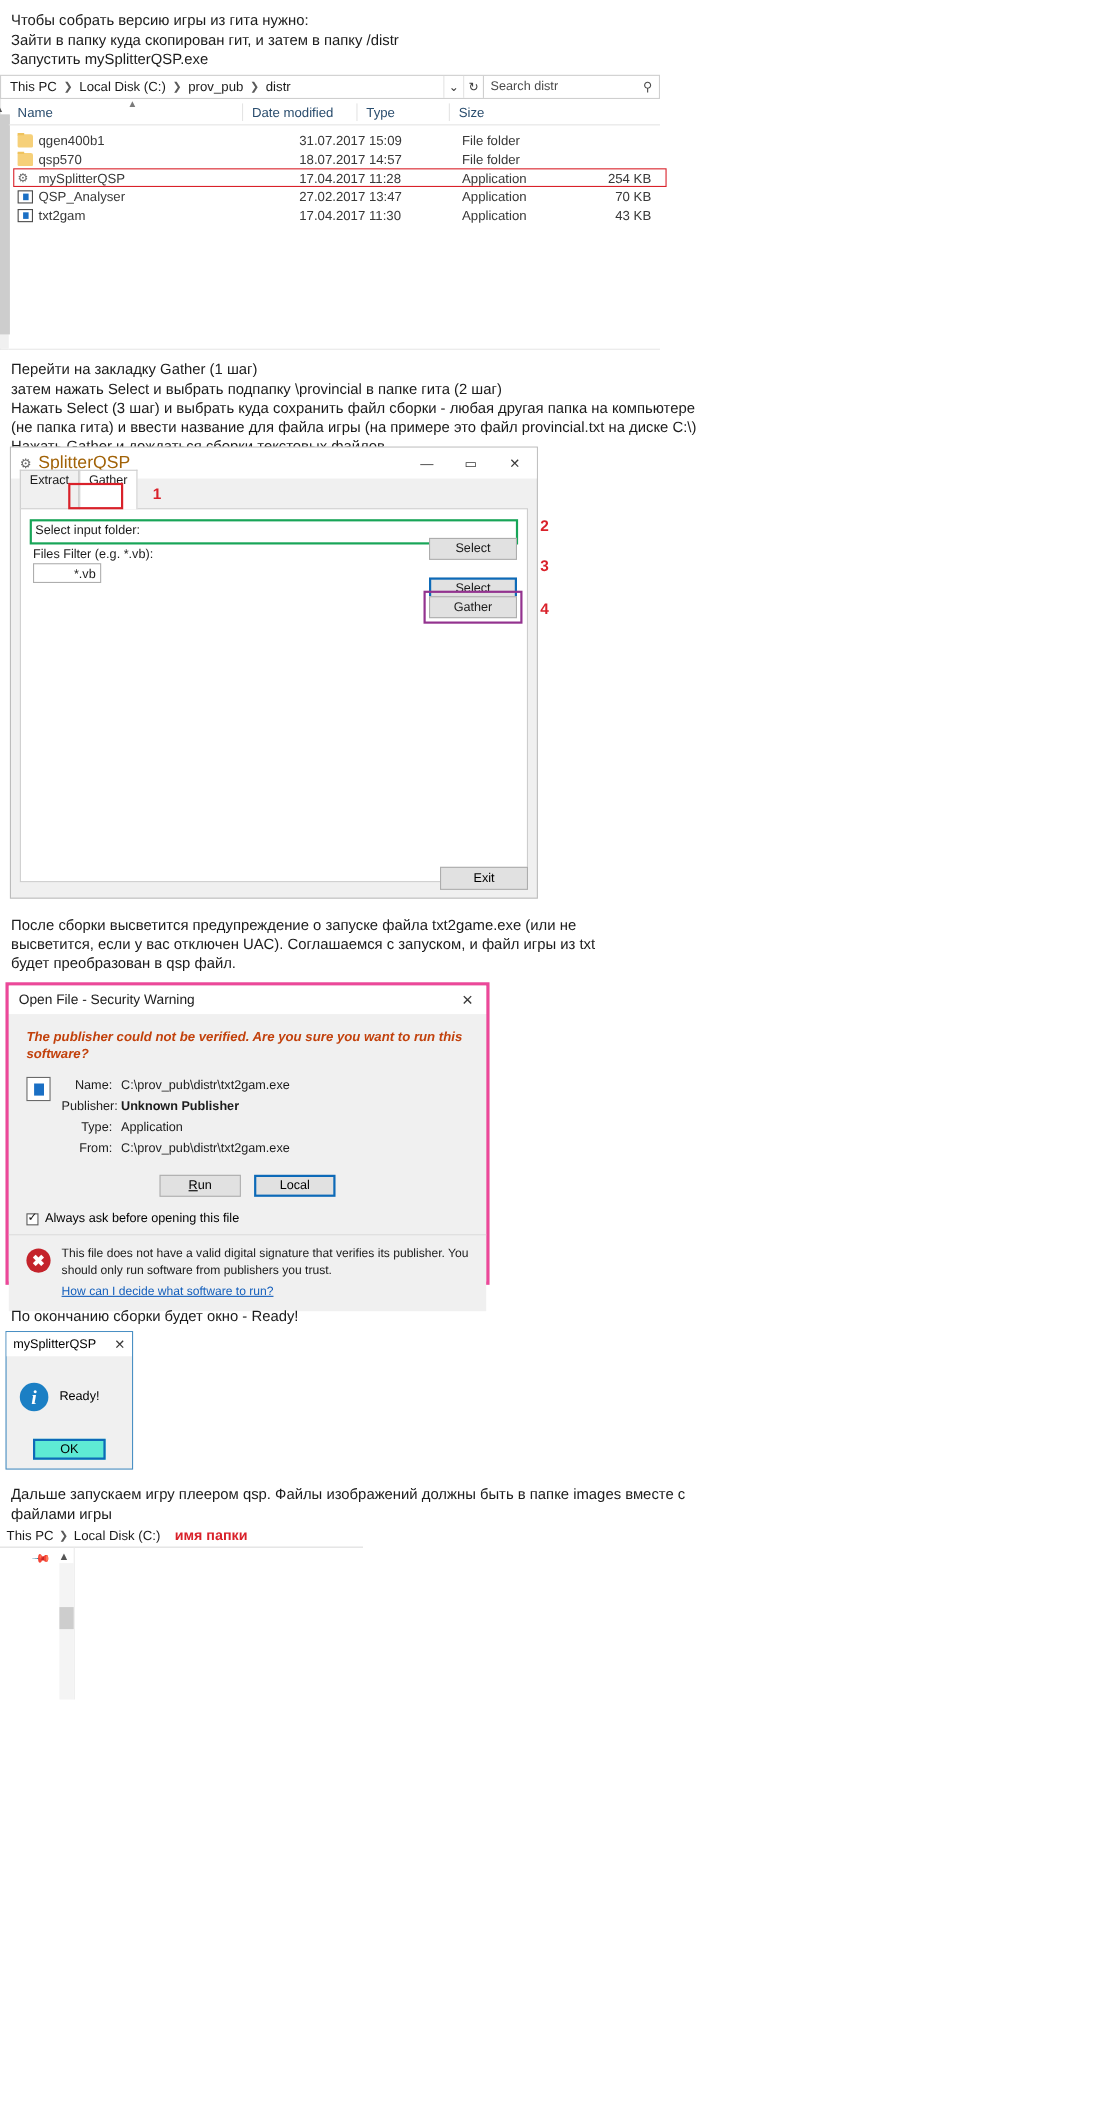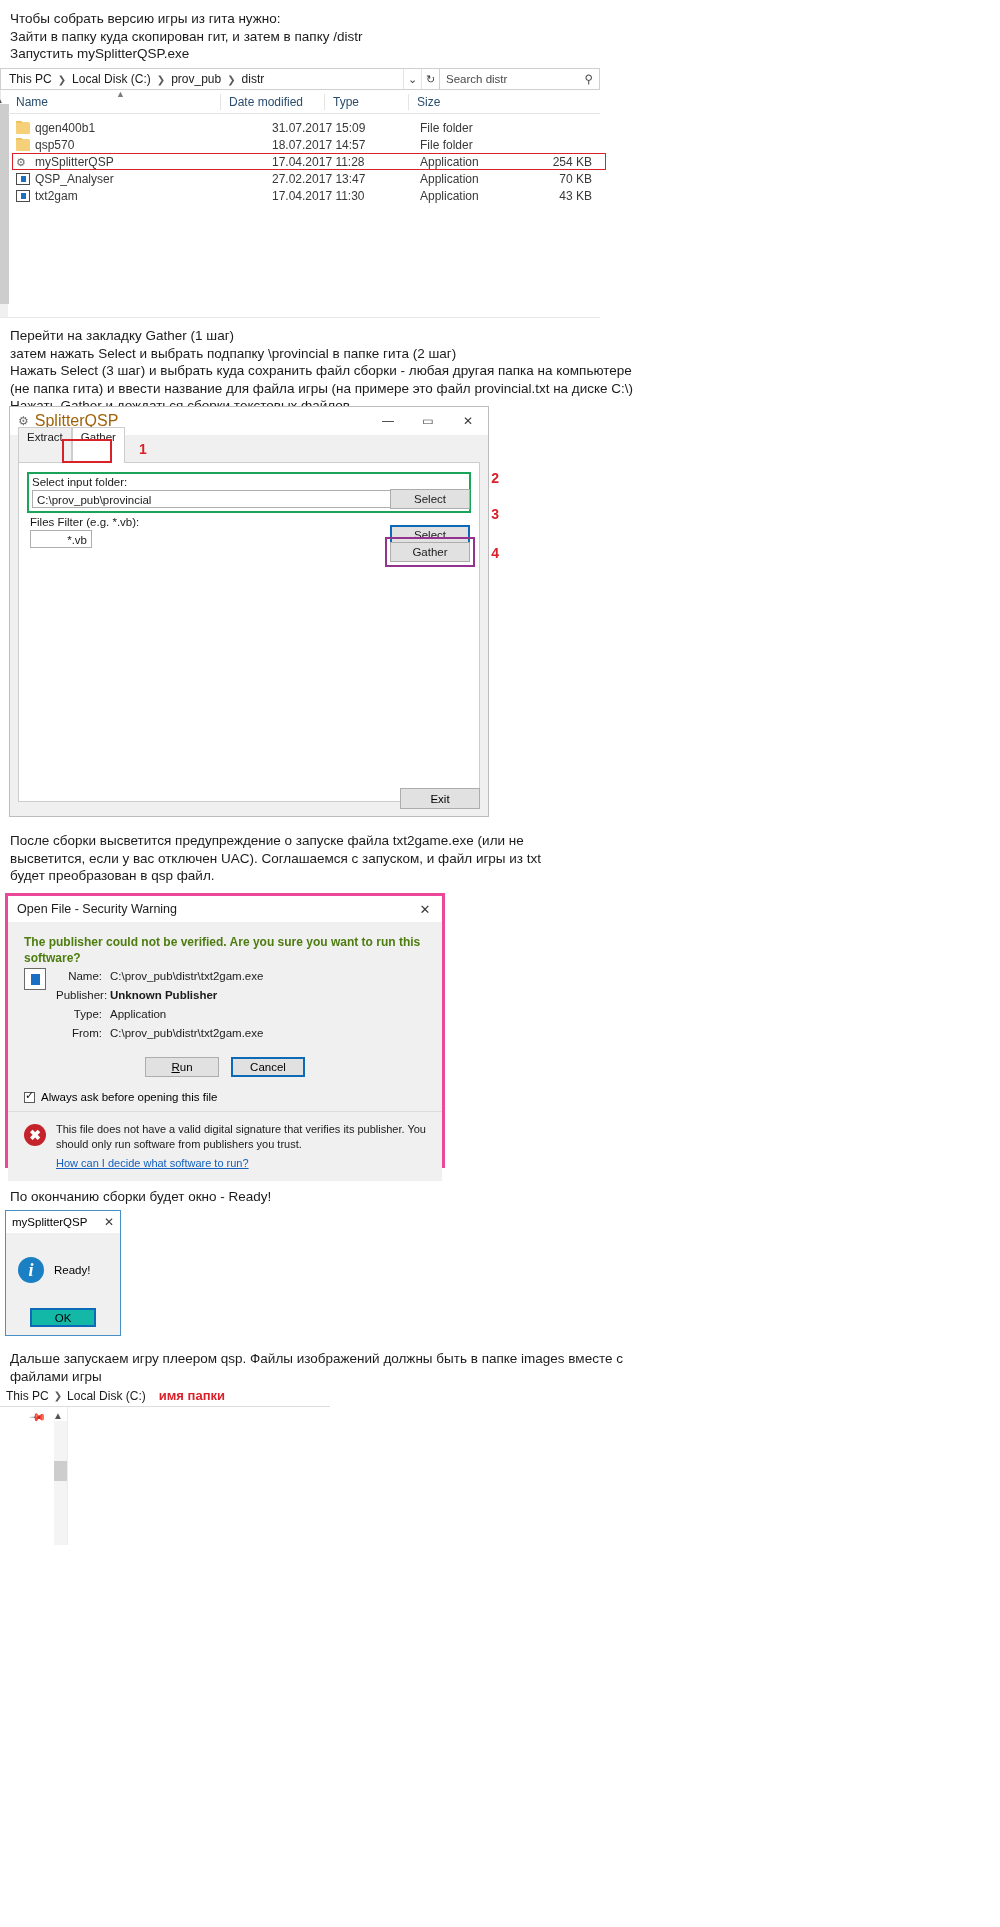--- a/index.html
+++ b/index.html
@@ -144,21 +144,21 @@
   #secwarn {
     position: absolute; left: 5px; top: 893px; width: 440px; height: 275px;
     background: #f0f0f0; border: 3px solid #ec4899;
   }
   .sw-title {
     height: 26px; background: #fff; display: flex; align-items: center;
     padding-left: 9px; font-size: 12.5px; color: #1b1b1b;
   }
   .sw-close { margin-left: auto; width: 34px; text-align: center; font-size: 13px; color: #3a3a3a; }
   .sw-body { background: #f0f0f0; padding: 12px 16px 8px 16px; }
-  .sw-q { font-size: 12px; font-weight: bold; line-height: 16px; color: #4d7c0f; margin-bottom: 1px; }
+  .sw-q { font-size: 12px; font-weight: bold; line-height: 16px; color: #c2410c; margin-bottom: 12px; font-style: italic; }
   .sw-fields { display: flex; gap: 10px; }
   .sw-bigico {
     width: 22px; height: 22px; background: #fff; border: 1px solid #6a6a6a;
     display: flex; align-items: center; justify-content: center; margin-top: 1px;
   }
   .sw-bigico::before { content: ""; width: 9px; height: 11px; background: #1a6fc4; }
   .sw-kv { font-size: 11.5px; line-height: 19px; }
   .sw-kv .k { display: inline-block; width: 54px; text-align: right; padding-right: 8px; color: #1b1b1b; }
   .sw-kv .v { color: #1b1b1b; }
   .sw-kv .v.bold { font-weight: bold; }
@@ -194,21 +194,21 @@
   .rd-close { margin-left: auto; width: 22px; text-align: center; font-size: 12px; color: #3a3a3a; }
   .rd-body { display: flex; align-items: center; gap: 10px; padding: 24px 0 0 12px; }
   .info-ico {
     width: 26px; height: 26px; border-radius: 50%; background: #1b7fc4; color: #fff;
     display: flex; align-items: center; justify-content: center;
     font-family: "Liberation Serif", serif; font-style: italic; font-size: 18px; font-weight: bold;
   }
   .rd-msg { font-size: 11.5px; }
   .rd-ok-wrap { position: absolute; left: 0; right: 0; bottom: 8px; display: flex; justify-content: center; }
   .rd-ok {
-    width: 66px; height: 19px; background: #14b8a6; border: 2px solid #0d6ab8;
+    width: 66px; height: 19px; background: #5eead4; border: 2px solid #0d6ab8;
     font-size: 11.5px; display: flex; align-items: center; justify-content: center;
   }
 
   
   #explorer2 { position: absolute; left: 0; top: 1385px; width: 330px; height: 160px; }
   .exp2-addr {
     height: 22px; border-bottom: 1px solid #dcdcdc; display: flex; align-items: center;
     font-size: 12px; color: #1b1b1b; padding-left: 6px; gap: 3px;
   }
   .exp2-note { color: #d9212a; font-weight: bold; font-size: 13px; margin-left: 10px; }
@@ -353,23 +353,20 @@
       <div class="tab">Extract</div>
       <div class="tab active">Gather</div>
       <div class="tab-badge">1</div>
       <div class="tab-red-box"></div>
     </div>
 
     <div class="tabpanel">
 
       <div class="grp green" style="margin-top:3px;">
         <div class="field-label">Select input folder:</div>
-        <div class="field-row">
-          <div class="txtbox">C:\prov_pub\provincial</div>
-        </div>
       </div>
       <div class="step-num" style="right:-20px; top:7px;">2</div>
       <div style="position:absolute; right:9px; top:26px;">
         <div class="btn">Select</div>
       </div>
 
       <div class="step-num" style="right:-20px; top:43px;">3</div>
       <div style="position:absolute; right:9px; top:62px;">
         <div class="btn focusbtn">Select</div>
       </div>
@@ -409,21 +406,21 @@
         <div><span class="k">Publisher:</span><span class="v bold">Unknown Publisher</span></div>
         <div><span class="k">Type:</span><span class="v">Application</span></div>
         <div><span class="k">From:</span><span class="v">C:\prov_pub\distr\txt2gam.exe</span></div>
       </div>
     </div>
     <div class="sw-actions">
       <div class="sw-btn">
           <span style="text-decoration:underline">R</span>
           <span>un</span>
         </div>
-      <div class="sw-btn focused">Cancel</div>
+      <div class="sw-btn focused">Local</div>
     </div>
     <div class="sw-check">
       <div class="cbox"></div>
       <span>Always ask before opening this file</span>
     </div>
   </div>
   <div class="sw-foot">
     <div class="shield-ico">✖</div>
     <div class="sw-foot-txt">
       <span>This file does not have a valid digital signature that verifies its publisher.  You should only run software from publishers you trust.</span>

